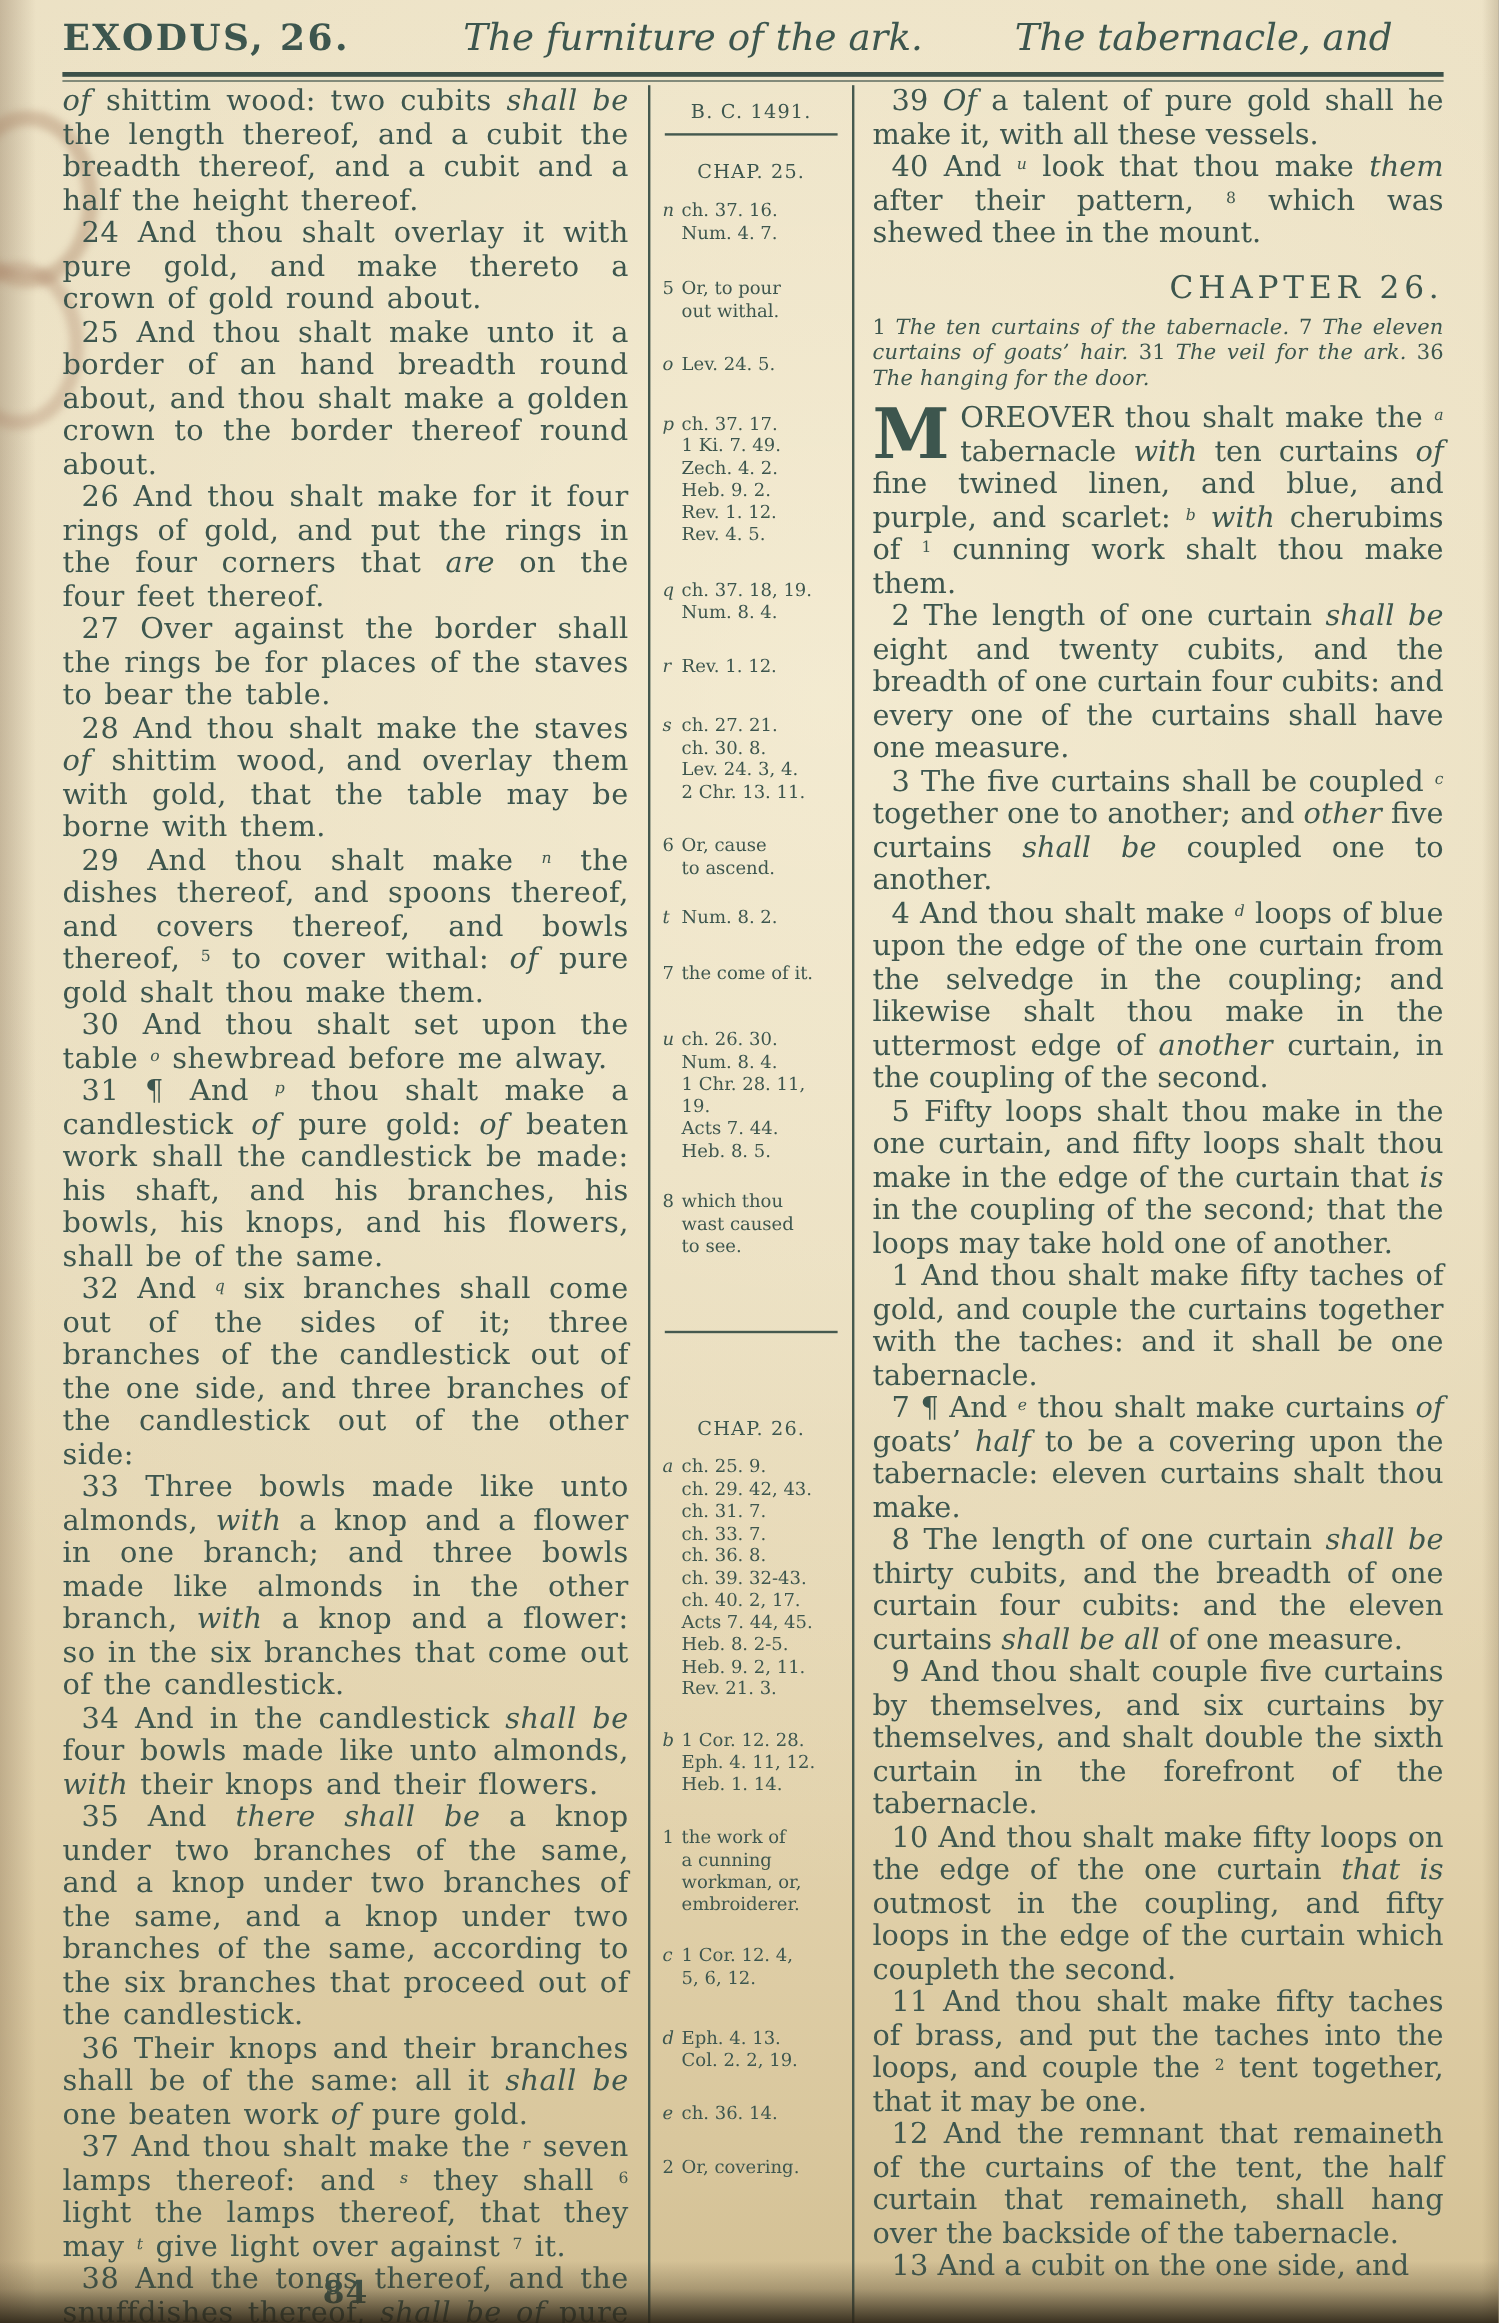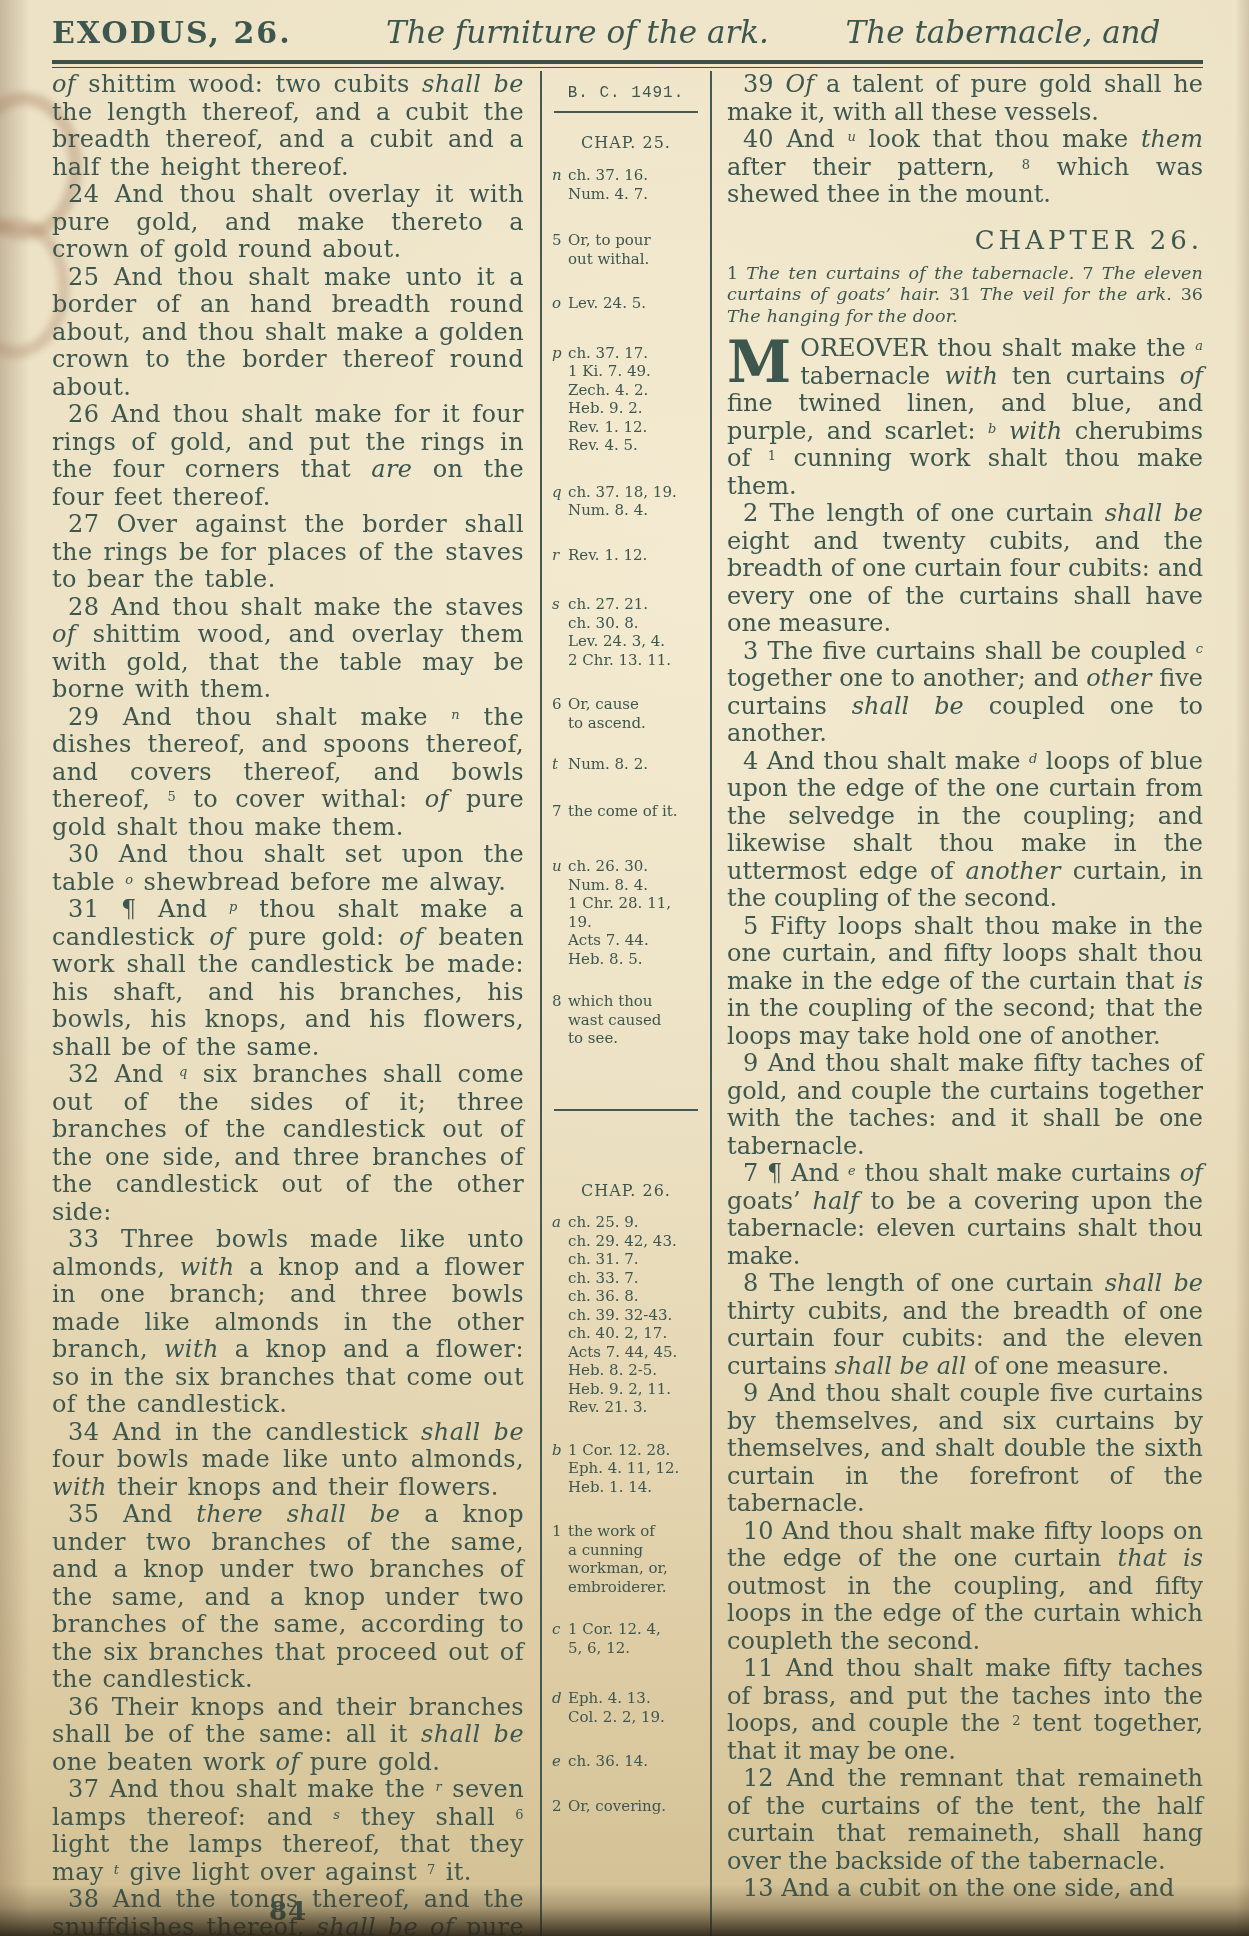--- a/index.html
+++ b/index.html
@@ -90,21 +90,21 @@
           <p class="verse">31 ¶ And <sup class="it">p</sup> thou shalt make a candlestick <i>of</i> pure gold: <i>of</i> beaten work shall the candlestick be made: his shaft, and his branches, his bowls, his knops, and his flowers, shall be of the same.</p>
           <p class="verse">32 And <sup class="it">q</sup> six branches shall come out of the sides of it; three branches of the candlestick out of the one side, and three branches of the candlestick out of the other side:</p>
           <p class="verse">33 Three bowls made like unto almonds, <i>with</i> a knop and a flower in one branch; and three bowls made like almonds in the other branch, <i>with</i> a knop and a flower: so in the six branches that come out of the candlestick.</p>
           <p class="verse">34 And in the candlestick <i>shall be</i> four bowls made like unto almonds, <i>with</i> their knops and their flowers.</p>
           <p class="verse">35 And <i>there shall be</i> a knop under two branches of the same, and a knop under two branches of the same, and a knop under two branches of the same, according to the six branches that proceed out of the candlestick.</p>
           <p class="verse">36 Their knops and their branches shall be of the same: all it <i>shall be</i> one beaten work <i>of</i> pure gold.</p>
           <p class="verse">37 And thou shalt make the <sup class="it">r</sup> seven lamps thereof: and <sup class="it">s</sup> they shall <sup class="">6</sup> light the lamps thereof, that they may <sup class="it">t</sup> give light over against <sup class="">7</sup> it.</p>
           <p class="verse">38 And the tongs thereof, and the snuffdishes thereof, <i>shall be of</i> pure gold.</p>
         </section>
       <aside class="col-center" id="center-col">
-          <div class="bc" style="margin-top: 13px; font-family: Liberation Mono, monospace;">B. C. 1491.</div>
+          <div class="bc" style="margin-top: 13px;">B. C. 1491.</div>
           <div class="crule" style="margin-top: 8px;"></div>
           <div class="chap" style="margin-top: 21px;">CHAP. 25.</div>
           <div class="ref" style="margin-top: 14px;">
             <span class="rl">n</span>
             <span class="rb">ch. 37. 16.<br>Num. 4. 7.</span>
           </div>
           <div class="ref" style="margin-top: 28px;">
             <span class="rl num">5</span>
             <span class="rb">Or, to pour<br>out withal.</span>
           </div>
@@ -182,21 +182,21 @@
       <section class="col-right" id="right-col">
           <p class="verse">39 <i>Of</i> a talent of pure gold shall he make it, with all these vessels.</p>
           <p class="verse">40 And <sup class="it">u</sup> look that thou make <i>them</i> after their pattern, <sup class="">8</sup> which was shewed thee in the mount.</p>
           <div class="ch-head">CHAPTER 26.</div>
           <p class="summary">1 <i>The ten curtains of the tabernacle.</i> 7 <i>The eleven curtains of goats’ hair.</i> 31 <i>The veil for the ark.</i> 36 <i>The hanging for the door.</i></p>
           <p class="verse dropv"><span class="dropcap">M</span><span>OREOVER thou shalt make the <sup class="it">a</sup> tabernacle <i>with</i> ten curtains <i>of</i> fine twined linen, and blue, and purple, and scarlet: <sup class="it">b</sup> <i>with</i> cherubims of <sup class="">1</sup> cunning work shalt thou make them.</span></p>
           <p class="verse">2 The length of one curtain <i>shall be</i> eight and twenty cubits, and the breadth of one curtain four cubits: and every one of the curtains shall have one measure.</p>
           <p class="verse">3 The five curtains shall be coupled <sup class="it">c</sup> together one to another; and <i>other</i> five curtains <i>shall be</i> coupled one to another.</p>
           <p class="verse">4 And thou shalt make <sup class="it">d</sup> loops of blue upon the edge of the one curtain from the selvedge in the coupling; and likewise shalt thou make in the uttermost edge of <i>another</i> curtain, in the coupling of the second.</p>
           <p class="verse">5 Fifty loops shalt thou make in the one curtain, and fifty loops shalt thou make in the edge of the curtain that <i>is</i> in the coupling of the second; that the loops may take hold one of another.</p>
-          <p class="verse">9 And thou shalt make fifty taches of gold, and couple the curtains together with the taches: and it shall be one tabernacle.</p>
+          <p class="verse">1 And thou shalt make fifty taches of gold, and couple the curtains together with the taches: and it shall be one tabernacle.</p>
           <p class="verse">7 ¶ And <sup class="it">e</sup> thou shalt make curtains <i>of</i> goats’ <i>half</i> to be a covering upon the tabernacle: eleven curtains shalt thou make.</p>
           <p class="verse">8 The length of one curtain <i>shall be</i> thirty cubits, and the breadth of one curtain four cubits: and the eleven curtains <i>shall be all</i> of one measure.</p>
           <p class="verse">9 And thou shalt couple five curtains by themselves, and six curtains by themselves, and shalt double the sixth curtain in the forefront of the tabernacle.</p>
           <p class="verse">10 And thou shalt make fifty loops on the edge of the one curtain <i>that is</i> outmost in the coupling, and fifty loops in the edge of the curtain which coupleth the second.</p>
           <p class="verse">11 And thou shalt make fifty taches of brass, and put the taches into the loops, and couple the <sup class="">2</sup> tent together, that it may be one.</p>
           <p class="verse">12 And the remnant that remaineth of the curtains of the tent, the half curtain that remaineth, shall hang over the backside of the tabernacle.</p>
           <p class="verse">13 And a cubit on the one side, and</p>
         </section>
     </div>
   </div>

